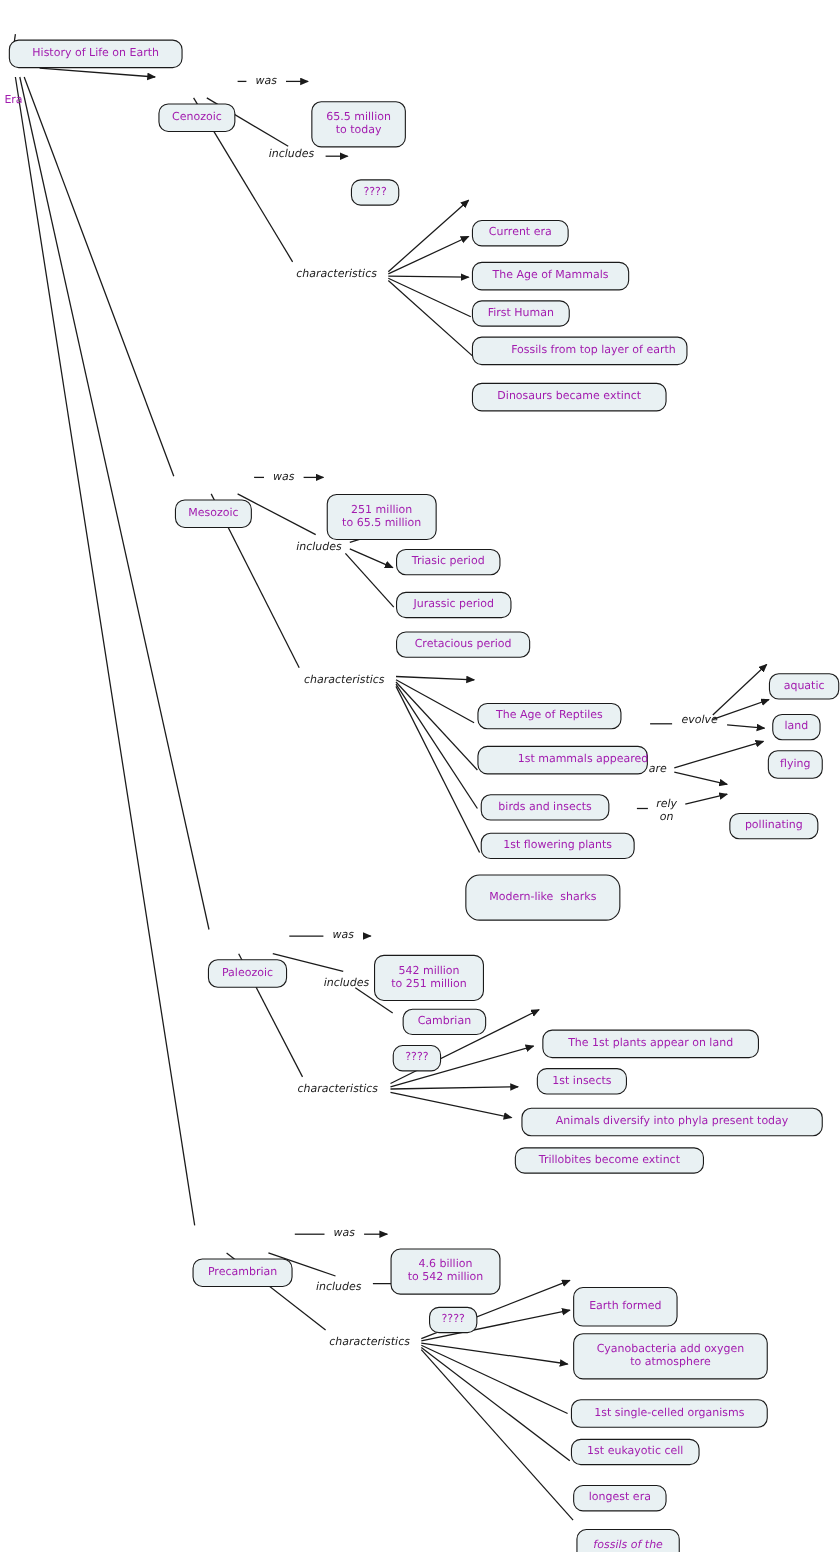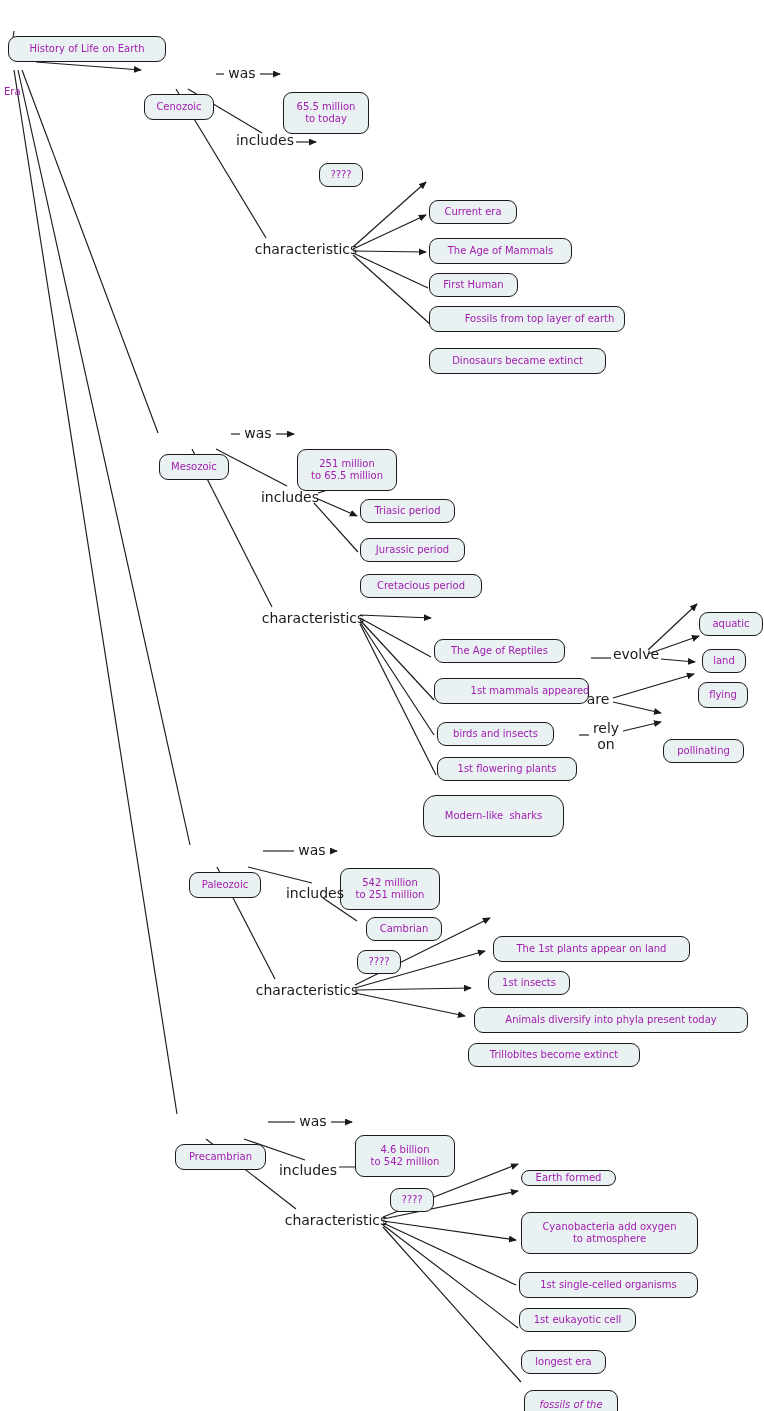--- a/index.html
+++ b/index.html
@@ -49,27 +49,28 @@
     border: none;
     border-radius: 0;
     padding: 0;
     justify-content: flex-start;
   }
   .link-label {
     position: absolute;
     background: transparent;
     border: none;
     color: #1a1a1a;
-    font-size: 14px;
+    font-size: 10px;
     line-height: 1.12;
     white-space: pre;
     text-align: center;
     display: flex;
     align-items: center;
     justify-content: center;
+    font-style: italic;
   }
 </style>
 </head>
 <body>
 
 <div id="map-root">
   <svg id="edge-layer" viewBox="0 0 764 1411">
     <defs>
       <marker id="arrowhead" markerWidth="7" markerHeight="7" refX="6.2" refY="3" orient="auto" markerUnits="strokeWidth">
         <path d="M0,0 L7,3 L0,6 z" fill="#1a1a1a"></path>
@@ -168,21 +169,21 @@
       <div class="node" style="left: 366px; top: 885px; width: 76px; height: 24px;">Cambrian</div>
       <div class="node" style="left: 357px; top: 918px; width: 44px; height: 24px;">????</div>
       <div class="node" style="left: 493px; top: 904px; width: 197px; height: 26px;">The 1st plants appear on land</div>
       <div class="node" style="left: 488px; top: 939px; width: 82px; height: 24px;">1st insects</div>
       <div class="node" style="left: 474px; top: 975px; width: 274px; height: 26px;">Animals diversify into phyla present today</div>
       <div class="node" style="left: 468px; top: 1011px; width: 172px; height: 24px;">Trillobites become extinct</div>
       <div class="node" style="left: 175px; top: 1112px; width: 91px; height: 26px;">Precambrian</div>
       <div class="node" style="left: 355px; top: 1103px; width: 100px; height: 42px;">4.6 billion
 to 542 million</div>
       <div class="node" style="left: 390px; top: 1156px; width: 44px; height: 24px;">????</div>
-      <div class="node" style="left: 521px; top: 1138px; width: 95px; height: 16px;">Earth formed</div>
+      <div class="node" style="left: 521px; top: 1138px; width: 95px; height: 36px;">Earth formed</div>
       <div class="node" style="left: 521px; top: 1180px; width: 177px; height: 42px;">Cyanobacteria add oxygen
 to atmosphere</div>
       <div class="node" style="left: 519px; top: 1240px; width: 179px; height: 26px;">1st single-celled organisms</div>
       <div class="node" style="left: 519px; top: 1276px; width: 117px; height: 24px;">1st eukayotic cell</div>
       <div class="node" style="left: 521px; top: 1318px; width: 85px; height: 24px;">longest era</div>
       <div class="node" style="left: 524px; top: 1358px; width: 94px; height: 53px; font-style: italic;">fossils of the
 1st animals
 from thi era</div>
     </div>
   <div id="labels-group">

